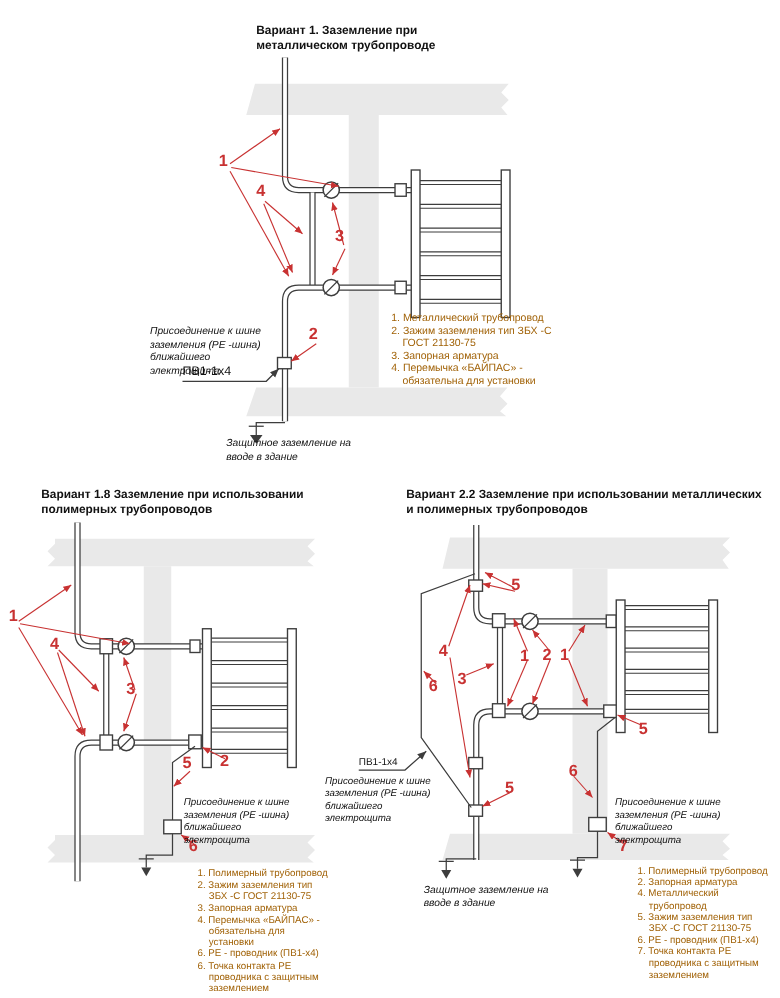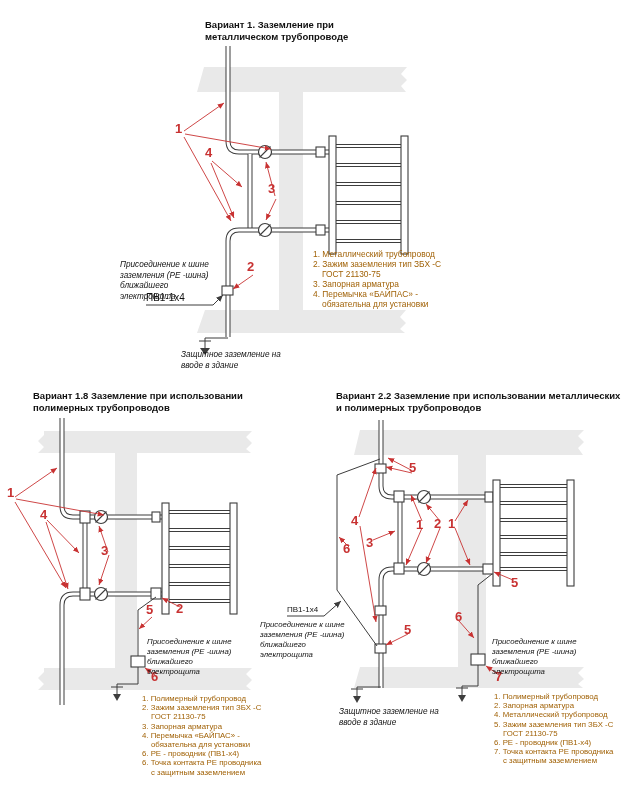--- a/index.html
+++ b/index.html
@@ -5,21 +5,21 @@
   html,body{margin:0;padding:0;background:#fff;}
   #canvas{position:relative;width:624px;height:798px;background:#fff;overflow:hidden;
           font-family:"Liberation Sans",sans-serif;color:#111;}
   #art{position:absolute;left:0;top:0;}
   .t-title{position:absolute;font-weight:bold;font-size:9.5px;line-height:1.3;color:#111;}
   .note{position:absolute;font-size:7.8px;line-height:1.3;color:#111;font-style:italic;}
   .note.md{font-size:8.2px;}
   .co{position:absolute;font-weight:bold;font-size:13px;line-height:1;color:#c83232;}
   .legend{position:absolute;color:#a16207;}
   .legend .li{font-size:8.4px;line-height:1.18;padding-left:9px;text-indent:-9px;}
-  .legend.sm .li{font-size:7.8px;}
+  .legend.sm .li{font-size:7.8px;margin-left:16px;}
   .wlabel{position:absolute;font-weight:normal;font-size:10px;color:#111;}
   .wlabel.sm{font-size:8px;}
   
   .struct{fill:#e9e9e9;stroke:none;}
   .po{fill:none;stroke:#3d3d3d;stroke-width:5;}
   .pi{fill:none;stroke:#fff;stroke-width:3;}
   .ro{fill:none;stroke:#3d3d3d;stroke-width:4;}
   .ri{fill:none;stroke:#fff;stroke-width:2.2;}
   .thin{fill:none;stroke:#3d3d3d;stroke-width:1;}
   .fit{fill:#fff;stroke:#3d3d3d;stroke-width:1.1;}
@@ -280,21 +280,21 @@
       <div class="li">1. Полимерный трубопровод</div>
       <div class="li">2. Зажим заземления тип ЗБХ -С ГОСТ 21130-75</div>
       <div class="li">3. Запорная арматура</div>
       <div class="li">4. Перемычка «БАЙПАС» - обязательна для установки</div>
       <div class="li">6. PE - проводник (ПВ1-х4)</div>
       <div class="li">6. Точка контакта PE проводника с защитным заземлением</div>
     </div>
   </div>
 
   <div>
-    <div class="t-title" style="left:336px;top:390px;width:288px">Вариант 2.2 Заземление при использовании металлических и полимерных трубопроводов</div>
+    <div class="t-title" style="left:325px;top:390px;width:288px">Вариант 2.2 Заземление при использовании металлических и полимерных трубопроводов</div>
     <div class="co" style="left:409px;top:461px">5</div>
     <div class="co" style="left:351px;top:514px">4</div>
     <div class="co" style="left:366px;top:536px">3</div>
     <div class="co" style="left:416px;top:518px">1</div>
     <div class="co" style="left:434px;top:517px">2</div>
     <div class="co" style="left:448px;top:517px">1</div>
     <div class="co" style="left:511px;top:576px">5</div>
     <div class="co" style="left:343px;top:542px">6</div>
     <div class="co" style="left:404px;top:623px">5</div>
     <div class="co" style="left:455px;top:610px">6</div>

